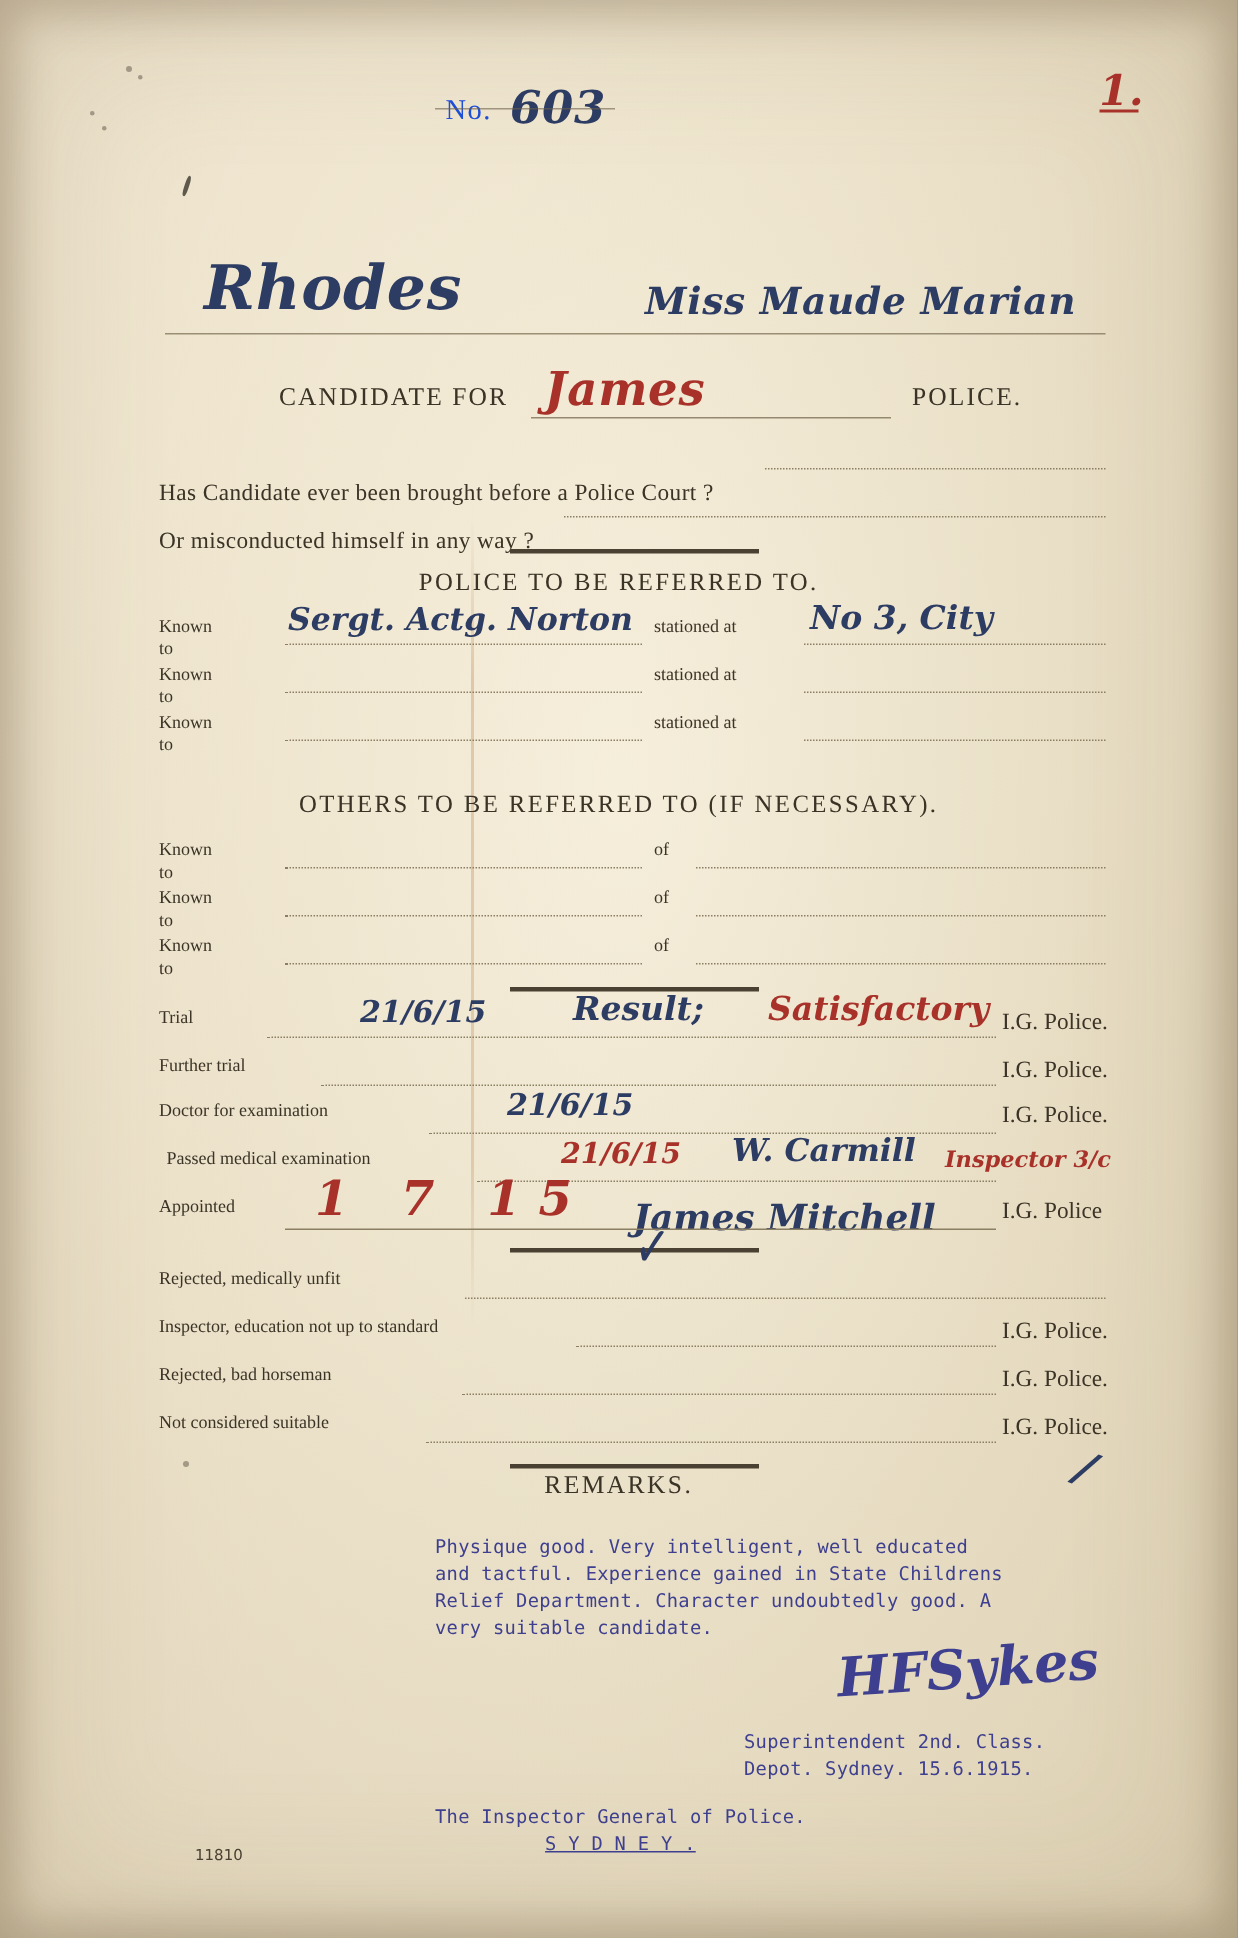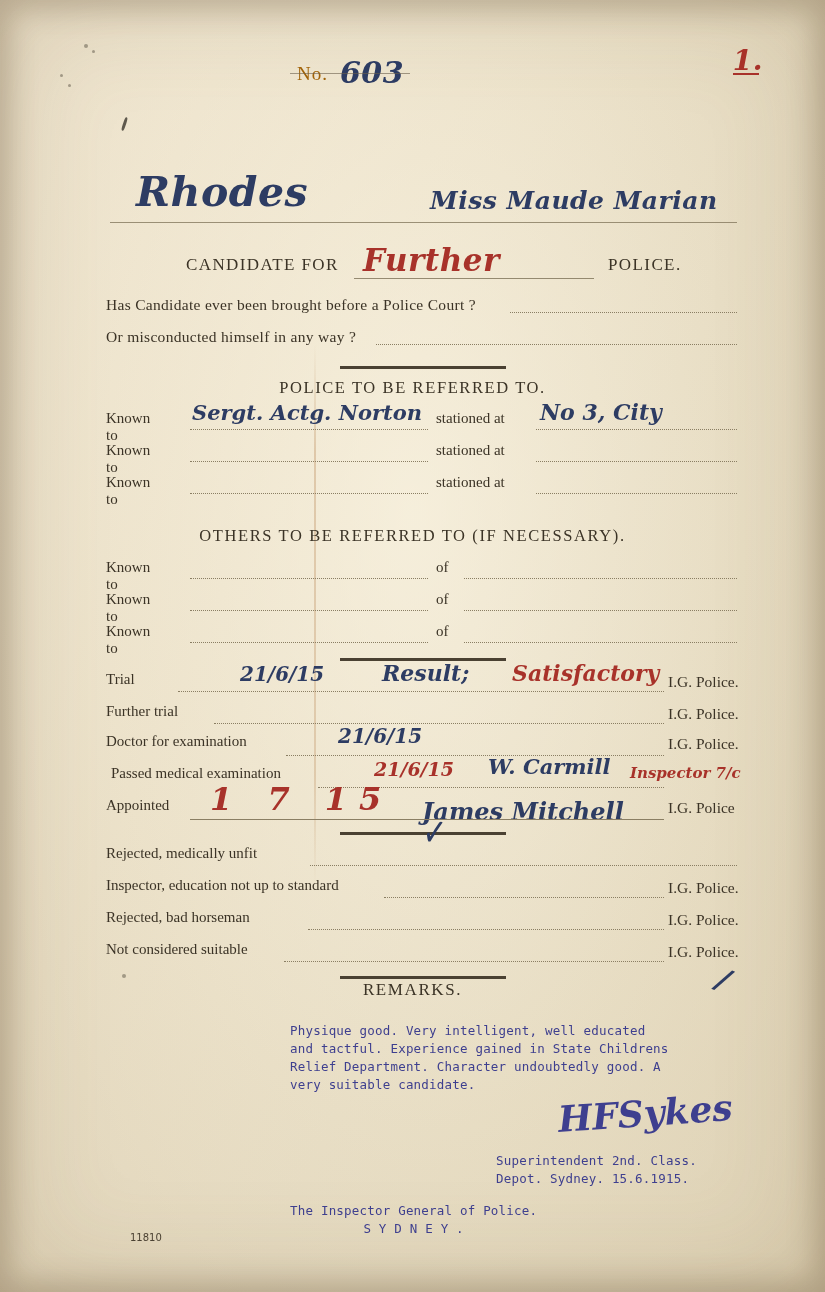--- a/index.html
+++ b/index.html
@@ -58,21 +58,21 @@
     line-height:1.45;
   }
 
   
   .num-row{
     position:absolute;left:0;top:38px;width:100%;
     text-align:center;
   }
   .num-label{
     font-size:19px;letter-spacing:1px;
-    color:#a16207;
+    color:#1d4ed8;
   }
   .num-value{
     font-size:30px;
     margin-left:8px;
     position:relative;top:3px;margin-top:16px;
   }
   .num-underline{
     display:inline-block;
     width:120px;height:1px;background:#6a5f4b;
     position:relative;top:-6px;left:-118px;
@@ -121,34 +121,34 @@
     position:absolute;left:0;top:232px;width:100%;
     font-size:17px;letter-spacing:1.4px;
   }
   .cand-label{ position:absolute;left:168px;top:9px; }
   .cand-value{ position:absolute;left:345px;top:-4px;font-size:31px; }
   .cand-rule{ position:absolute;left:336px;width:240px;top:32px;border-bottom:1px solid #7d7257;opacity:.8;}
   .cand-police{ position:absolute;left:590px;top:9px; }
 
   
   .q{
-    position:absolute;left:88px;font-size:15.5px;letter-spacing:.3px;
+    position:absolute;left:88px;font-size:15.5px;letter-spacing:.3px;margin-top:24px;
   }
 
   .hr-short{
     position:absolute;height:3px;background:#4a4132;
   }
 
   .section-title{
     position:absolute;width:100%;text-align:center;
     font-size:16.5px;letter-spacing:1.6px;
   }
 
   .row{
-    position:absolute;font-size:15px;
+    position:absolute;font-size:12px;
   }
   .lbl{ position:absolute; }
   .rule{
     position:absolute;border-bottom:1px dotted #8a7e63;height:1px;
   }
   .rule.solid{ border-bottom:1px solid #8a7e63; }
 
   .ig{ position:absolute;font-size:15.5px; }
 
   .remarks-title{
@@ -223,21 +223,21 @@
       <div class="smudge"></div>
 
       <div class="name-row">
         <div class="surname hand ink-blue">Rhodes</div>
         <div class="givenname hand ink-blue">Miss Maude Marian</div>
         <div class="name-rule"></div>
       </div>
 
       <div class="cand-row printed">
         <span class="cand-label">CANDIDATE FOR</span>
-        <span class="cand-value hand ink-red">Further</span>
+        <span class="cand-value hand ink-red">James</span>
         <span class="cand-rule"></span>
         <span class="cand-police">POLICE.</span>
       </div>
 
       <div class="q printed" style="top:282px;">
         <span>Has Candidate ever been brought before a Police Court ?</span>
       </div>
       <div class="rule" style="left:492px;right:70px;top:297px;"></div>
 
       <div class="q printed" style="top:314px;">
@@ -309,21 +309,21 @@
       <div class="ig printed" style="left:650px;top:691px;">I.G. Police.</div>
 
       <div class="row printed" style="left:88px;top:719px;">Doctor for examination</div>
       <div class="hw ink-blue" style="left:320px;top:710px;font-size:20px;">21/6/15</div>
       <div class="rule" style="left:268px;width:378px;top:740px;"></div>
       <div class="ig printed" style="left:650px;top:721px;">I.G. Police.</div>
 
       <div class="row printed" style="left:93px;top:751px;">Passed medical examination</div>
       <div class="hw ink-red" style="left:356px;top:744px;font-size:19px;">21/6/15</div>
       <div class="hw ink-blue" style="left:470px;top:740px;font-size:21px;">W. Carmill</div>
-      <div class="hw ink-red" style="left:612px;top:750px;font-size:15px;">Inspector 7/c</div>
+      <div class="hw ink-red" style="left:612px;top:750px;font-size:15px;">Inspector 3/c</div>
       <div class="rule" style="left:300px;width:346px;top:772px;"></div>
 
       <div class="row printed" style="left:88px;top:783px;">Appointed</div>
       <div class="hw ink-red" style="left:192px;top:766px;font-size:32px;letter-spacing:12px;">1  7  15</div>
       <div class="hw ink-blue" style="left:404px;top:768px;font-size:24px;margin-top:15px;">James Mitchell</div>
       <div class="rule solid" style="left:172px;width:474px;top:804px;"></div>
       <div class="ig printed" style="left:650px;top:785px;">I.G. Police</div>
 
       <div class="hr-short" style="left:322px;width:166px;top:818px;"></div>
 
@@ -356,21 +356,21 @@
 
       <div class="sig-sykes">HFSykes</div>
 
       <div class="sup-block typed ink-purple">
         <div>Superintendent 2nd. Class.</div>
         <div>Depot. Sydney. 15.6.1915.</div>
       </div>
 
       <div class="ig-block typed ink-purple">
         <div>The Inspector General of Police.</div>
-        <div style="text-align:center;">S Y D N E Y .</div>
+        <div style="text-align:center;text-decoration:underline;">S Y D N E Y .</div>
       </div>
 
       <div class="formnum">11810</div>
 
     </div>
   </div>
 
   <div class="edge-dark"></div>
 </div>
 

